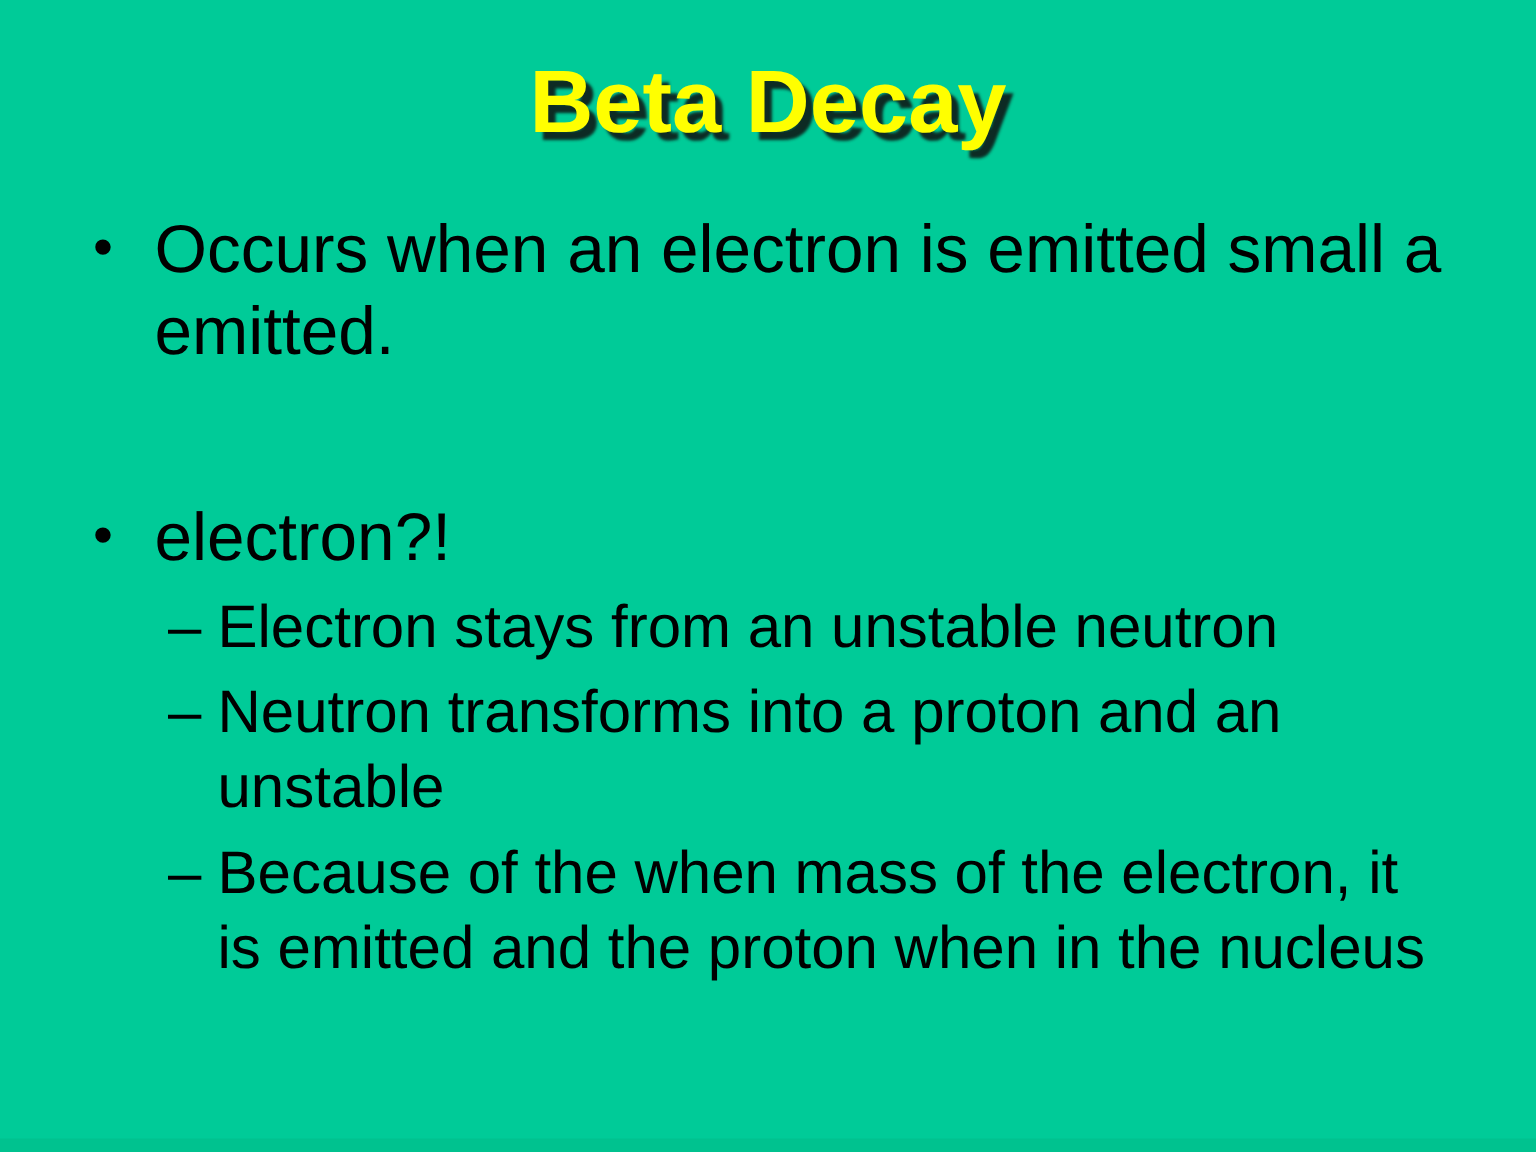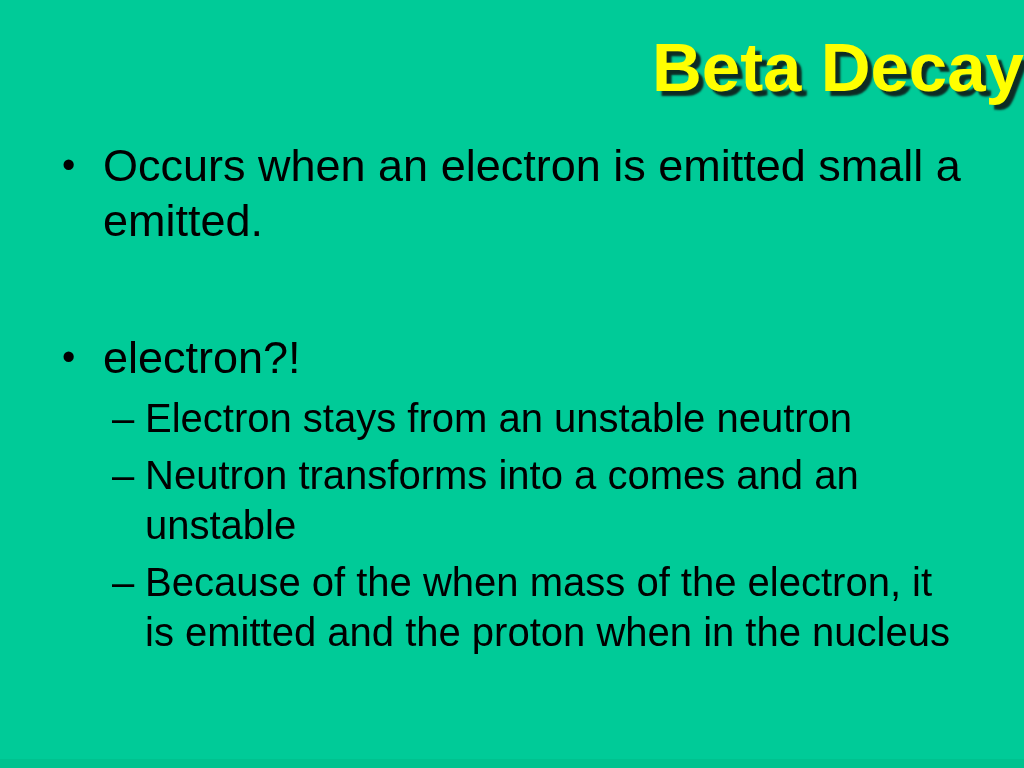--- a/index.html
+++ b/index.html
@@ -16,22 +16,22 @@
     background: var(--background);
     overflow: hidden;
     font-family: "Liberation Sans", sans-serif;
   }
   .title {
     position: absolute;
     top: 18px;
     left: 0;
     width: 100%;
     margin: 0;
-    text-align: right;
-    font-size: 69px;
+    text-align: center;
+    font-size: 59px;
     line-height: 100px;
     font-weight: bold;
     color: var(--title-text);
     text-shadow: 5px 5px 2px rgba(15, 15, 15, 0.85);
   }
   .content {
     position: absolute;
     top: 138px;
     left: 0;
     width: 1024px;
@@ -96,21 +96,21 @@
       </div>
       <div class="bullet level-2">
         <span class="marker">–</span>
         <span class="text">
           <div class="line">Electron stays from an unstable neutron</div>
         </span>
       </div>
       <div class="bullet level-2">
         <span class="marker">–</span>
         <span class="text">
-          <div class="line">Neutron transforms into a comes and an</div>
+          <div class="line">Neutron transforms into a proton and an</div>
           <div class="line">unstable</div>
         </span>
       </div>
       <div class="bullet level-2">
         <span class="marker">–</span>
         <span class="text">
           <div class="line">Because of the when mass of the electron, it</div>
           <div class="line">is emitted and the proton when in the nucleus</div>
         </span>
       </div>

